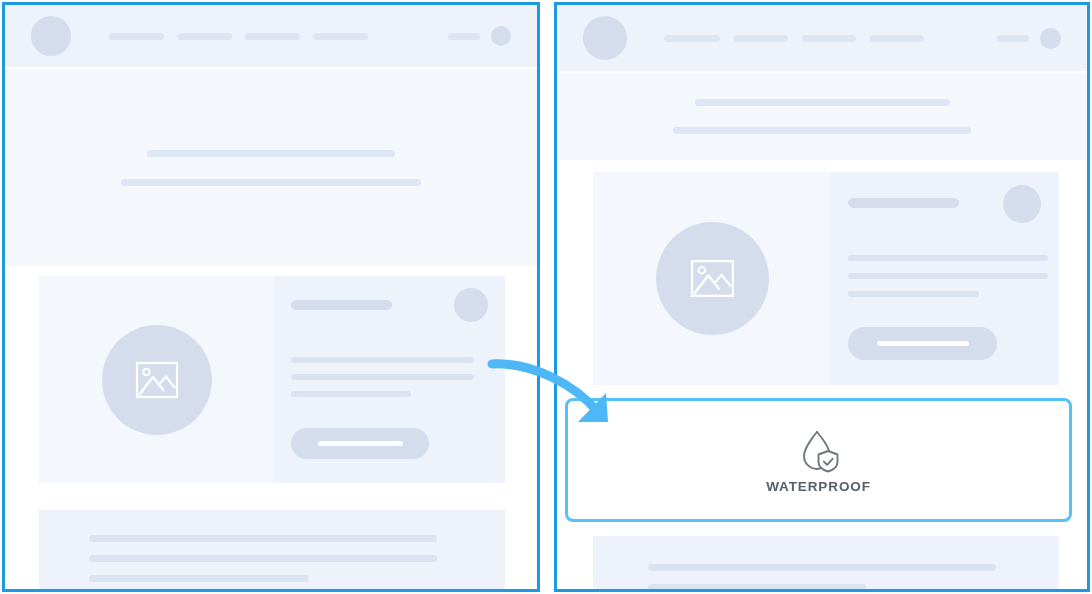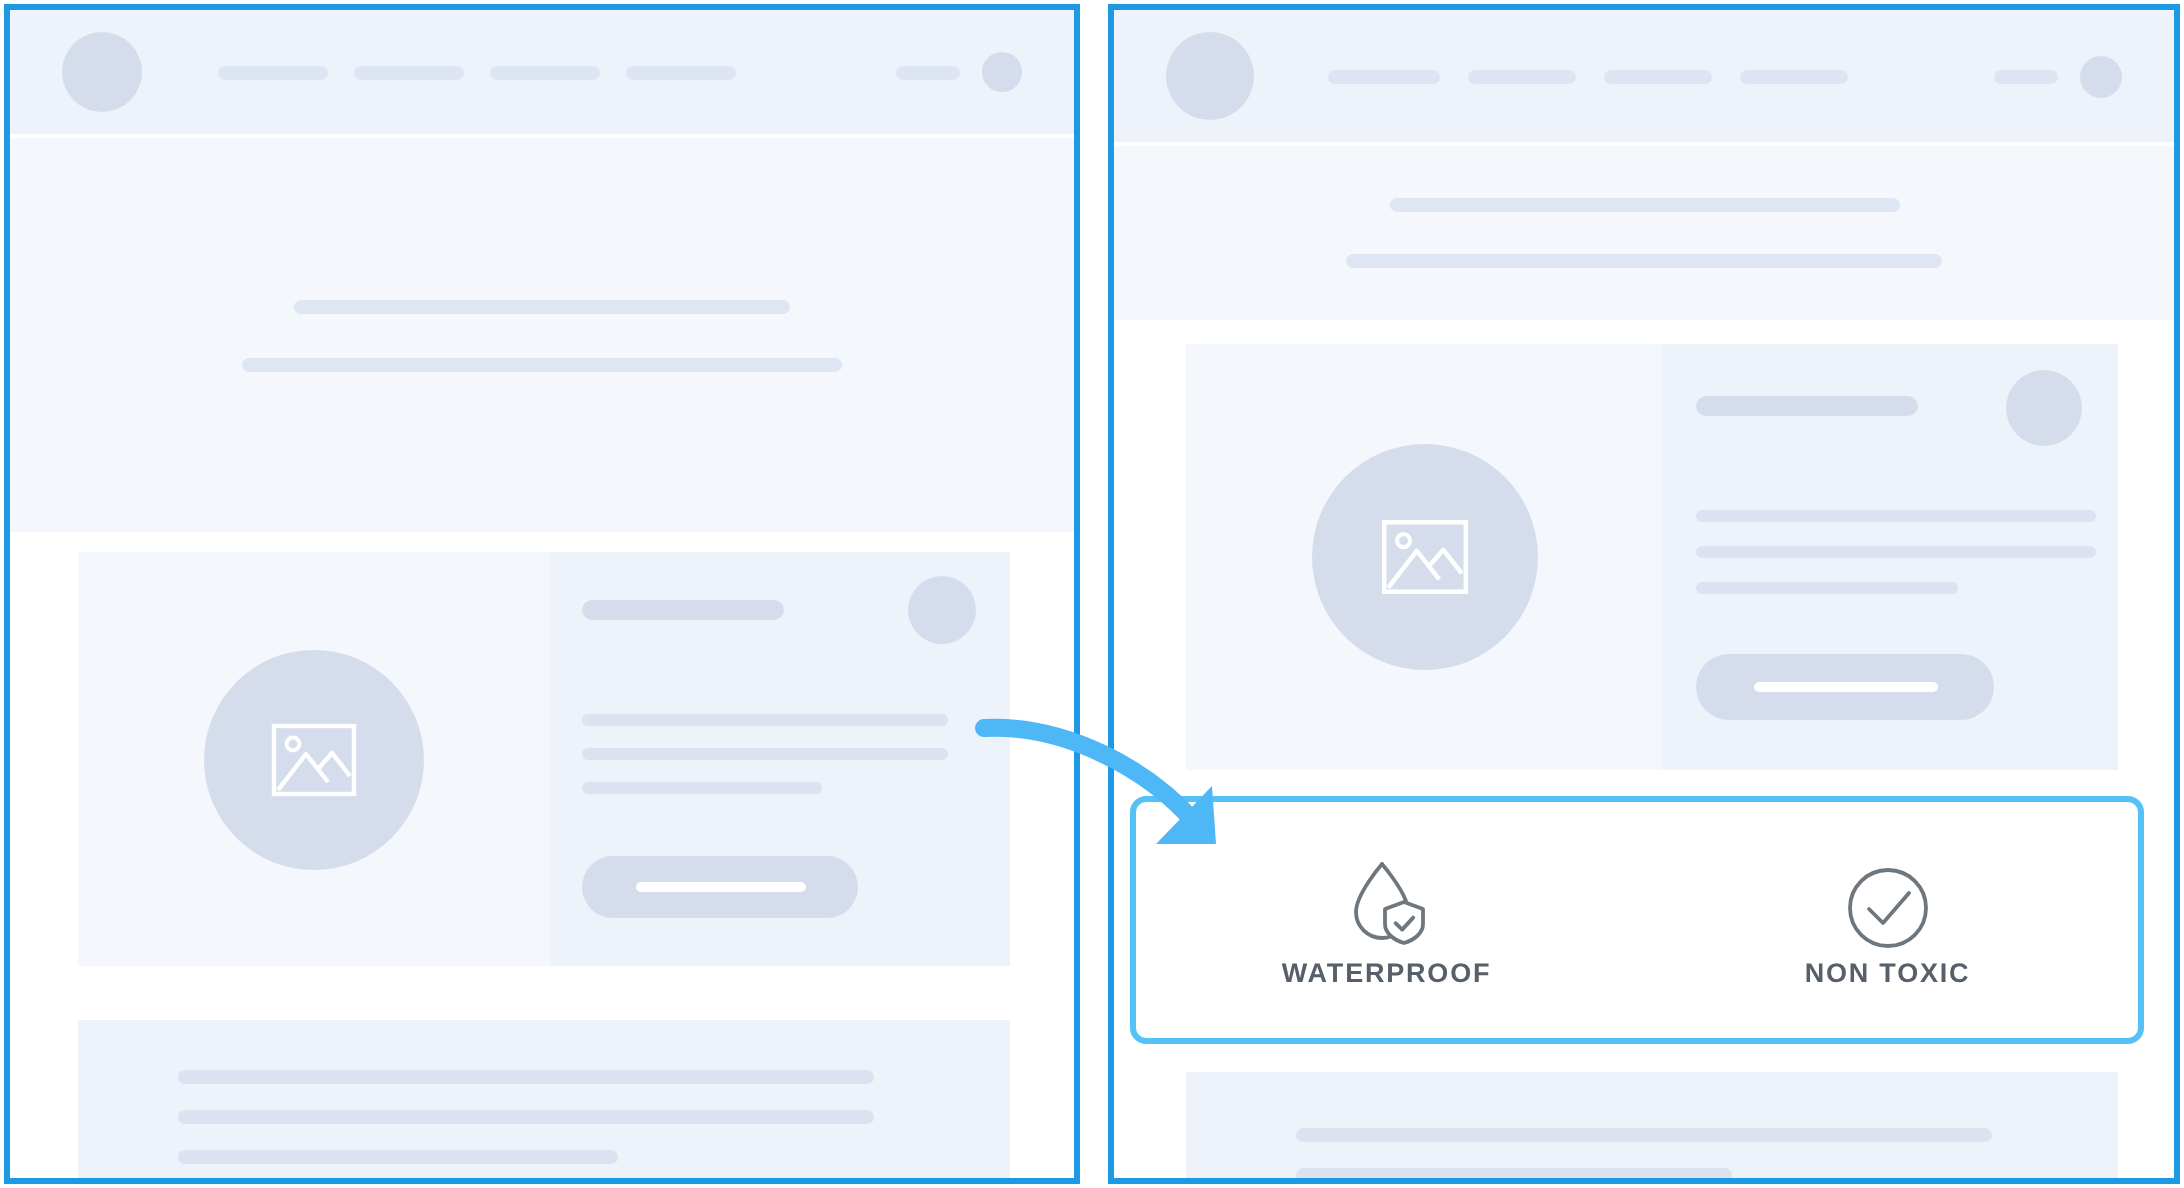--- a/index.html
+++ b/index.html
@@ -263,29 +263,20 @@
         <svg width="50" height="50" viewBox="0 0 50 50">
           <path d="M23 6 C23 6 10 21 10 30 C10 37.2 15.8 43 23 43 C26.2 43 29.1 41.8 31.3 39.9" fill="none" stroke="#6e767e" stroke-width="1.9" stroke-linecap="round"></path>
           <path d="M23 6 C23 6 32 16.5 35 24.5" fill="none" stroke="#6e767e" stroke-width="1.9" stroke-linecap="round"></path>
           <path d="M34 25 L43.5 28.5 L43.5 36 C43.5 40.5 39.2 44 34 45.5 C28.8 44 24.5 40.5 24.5 36 L24.5 28.5 Z" fill="#ffffff" stroke="#6e767e" stroke-width="1.9" stroke-linejoin="round"></path>
           <path d="M29.8 35.6 L33.1 38.8 L38.6 32.8" fill="none" stroke="#6e767e" stroke-width="1.9" stroke-linecap="round" stroke-linejoin="round"></path>
         </svg>
       </div>
       <div class="feature-label">WATERPROOF</div>
     </div>
 
-    <div class="feature">
-      <div class="feature-icon">
-        <svg width="50" height="50" viewBox="0 0 50 50">
-          <circle cx="25" cy="28" r="19" fill="none" stroke="#6e767e" stroke-width="1.9"></circle>
-          <path d="M15.5 28.5 L22.5 35.5 L35.5 20.5" fill="none" stroke="#6e767e" stroke-width="1.9" stroke-linecap="round" stroke-linejoin="round"></path>
-        </svg>
-      </div>
-      <div class="feature-label">NON TOXIC</div>
-    </div>
 
 
   </div>
 
   <svg id="arrow-svg" viewBox="0 0 180 110">
     <path d="M22 14 C62 12 104 34 128 62" fill="none" stroke="#4db8f5" stroke-width="9" stroke-linecap="round"></path>
     <path d="M108 72 L138 72 L136 43 Z" fill="#4db8f5"></path>
   </svg>
 
 </div>

